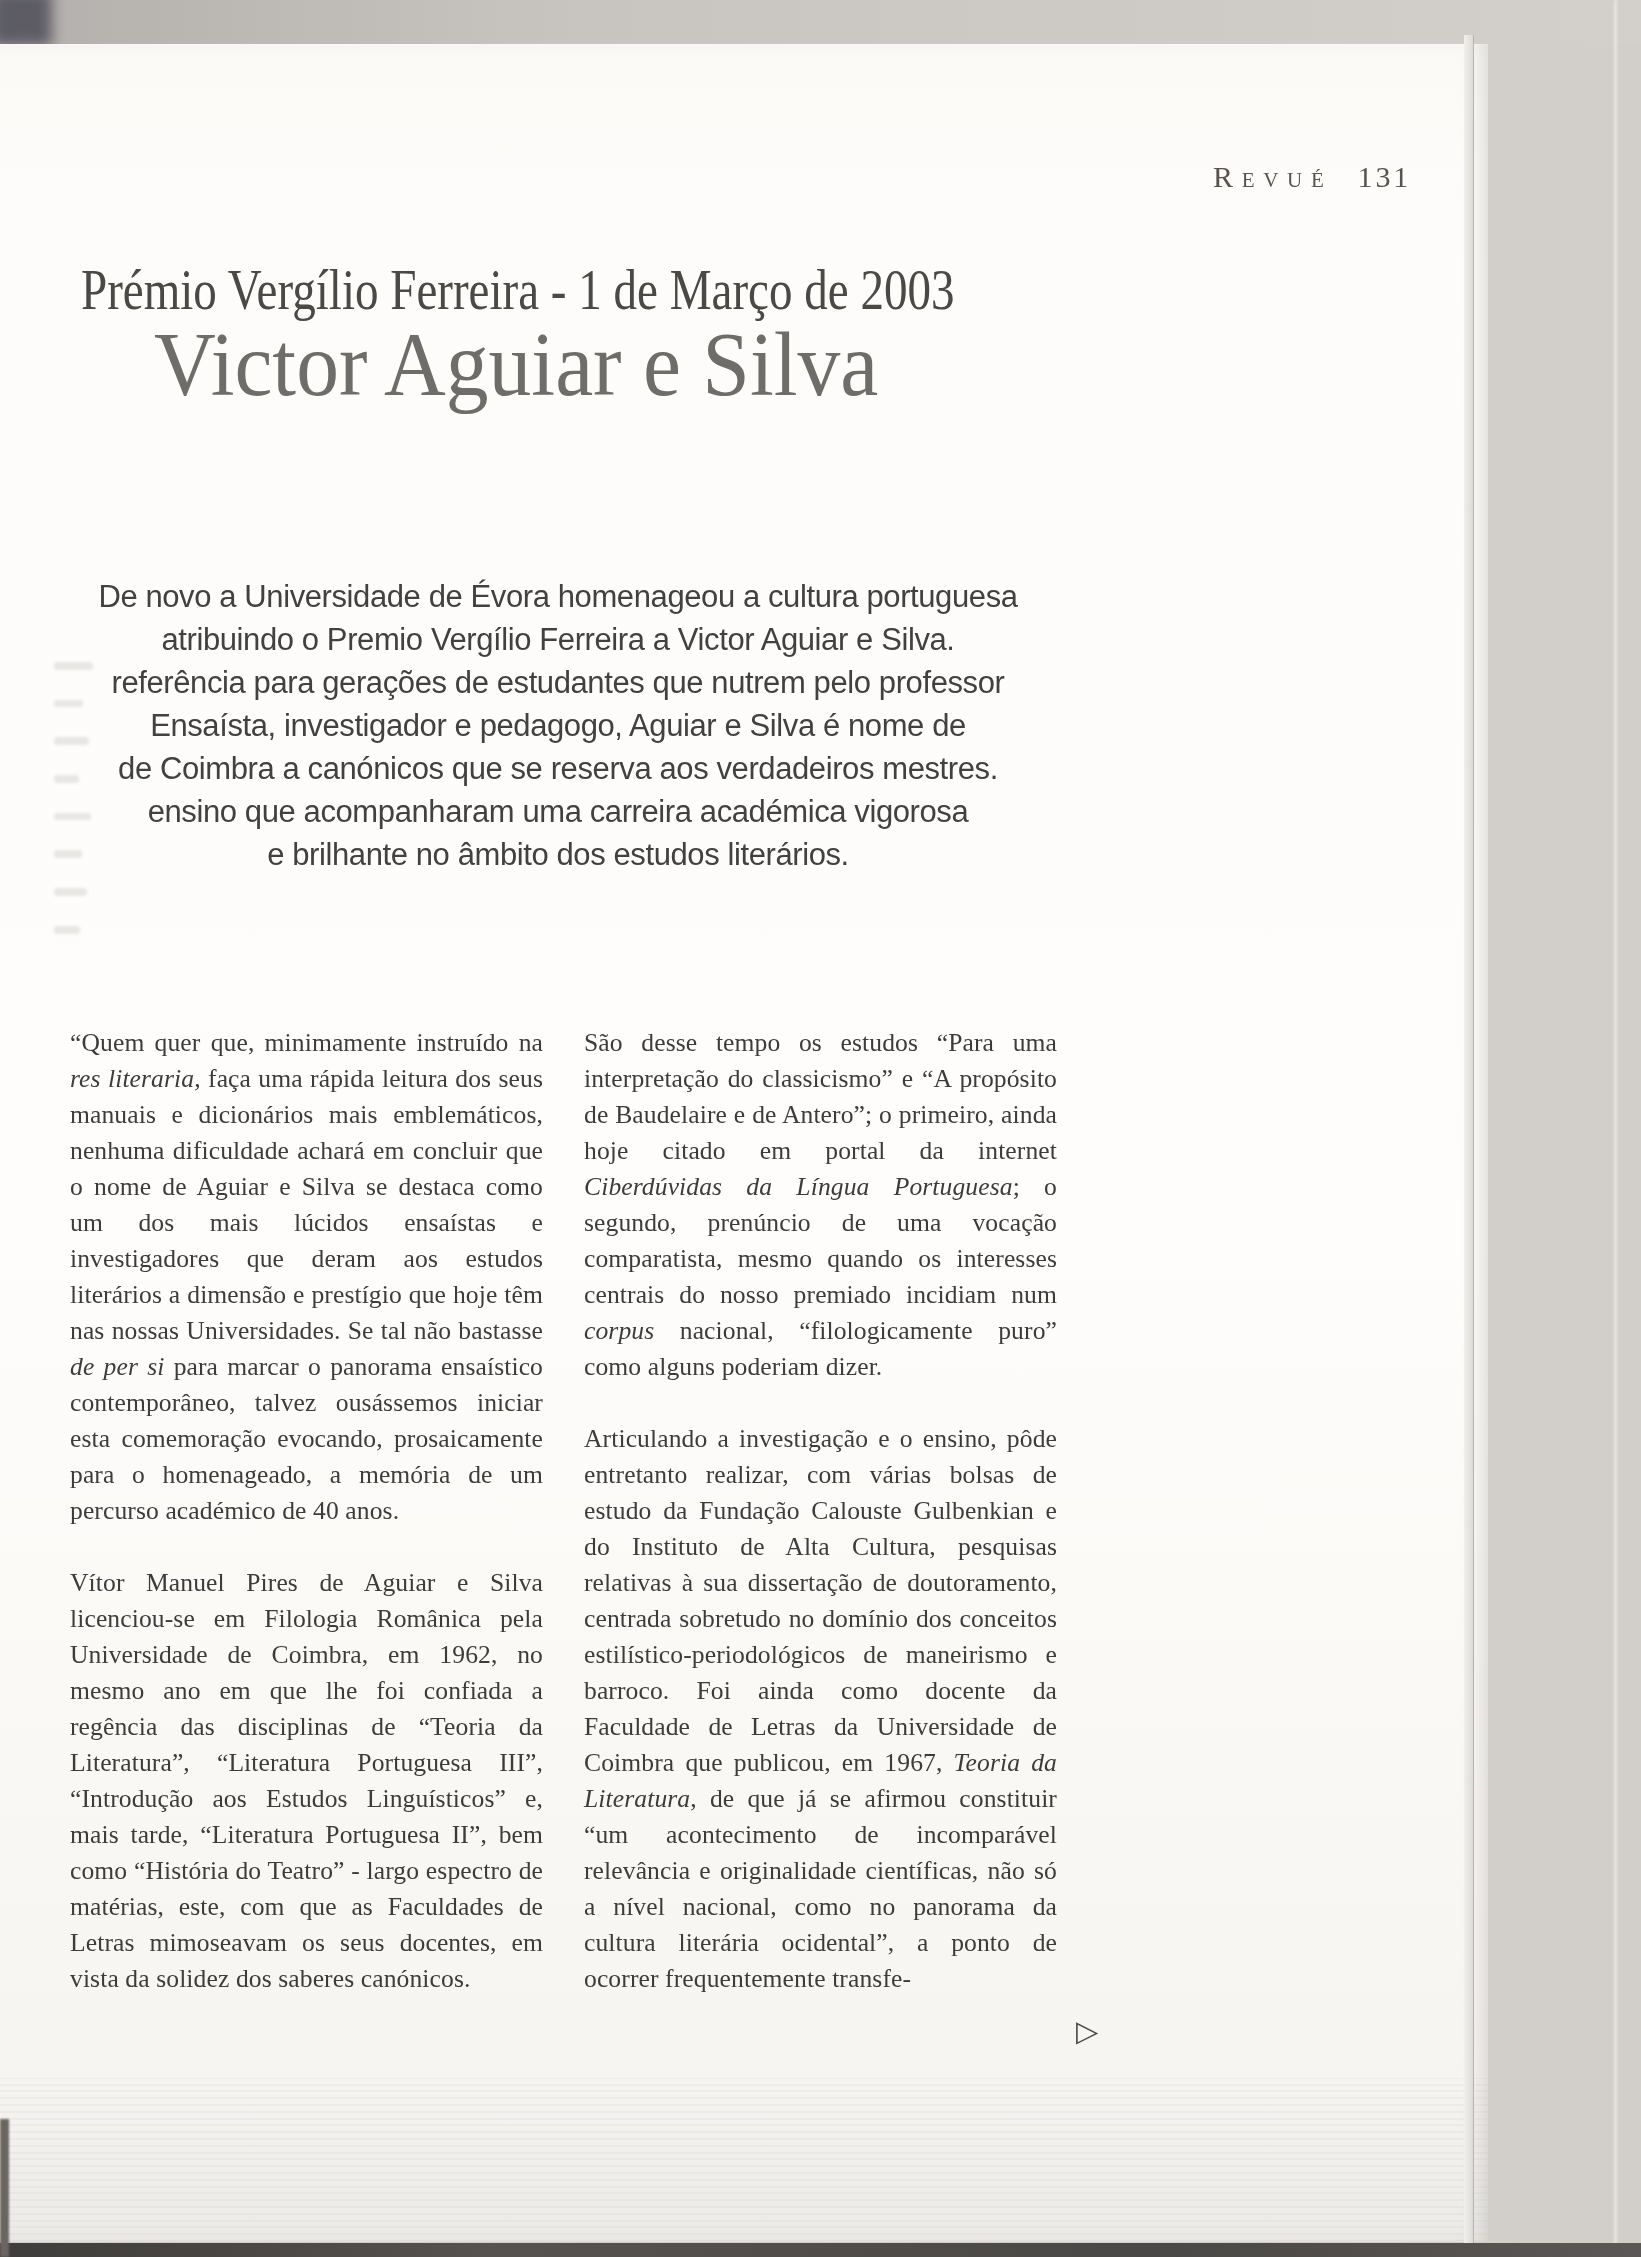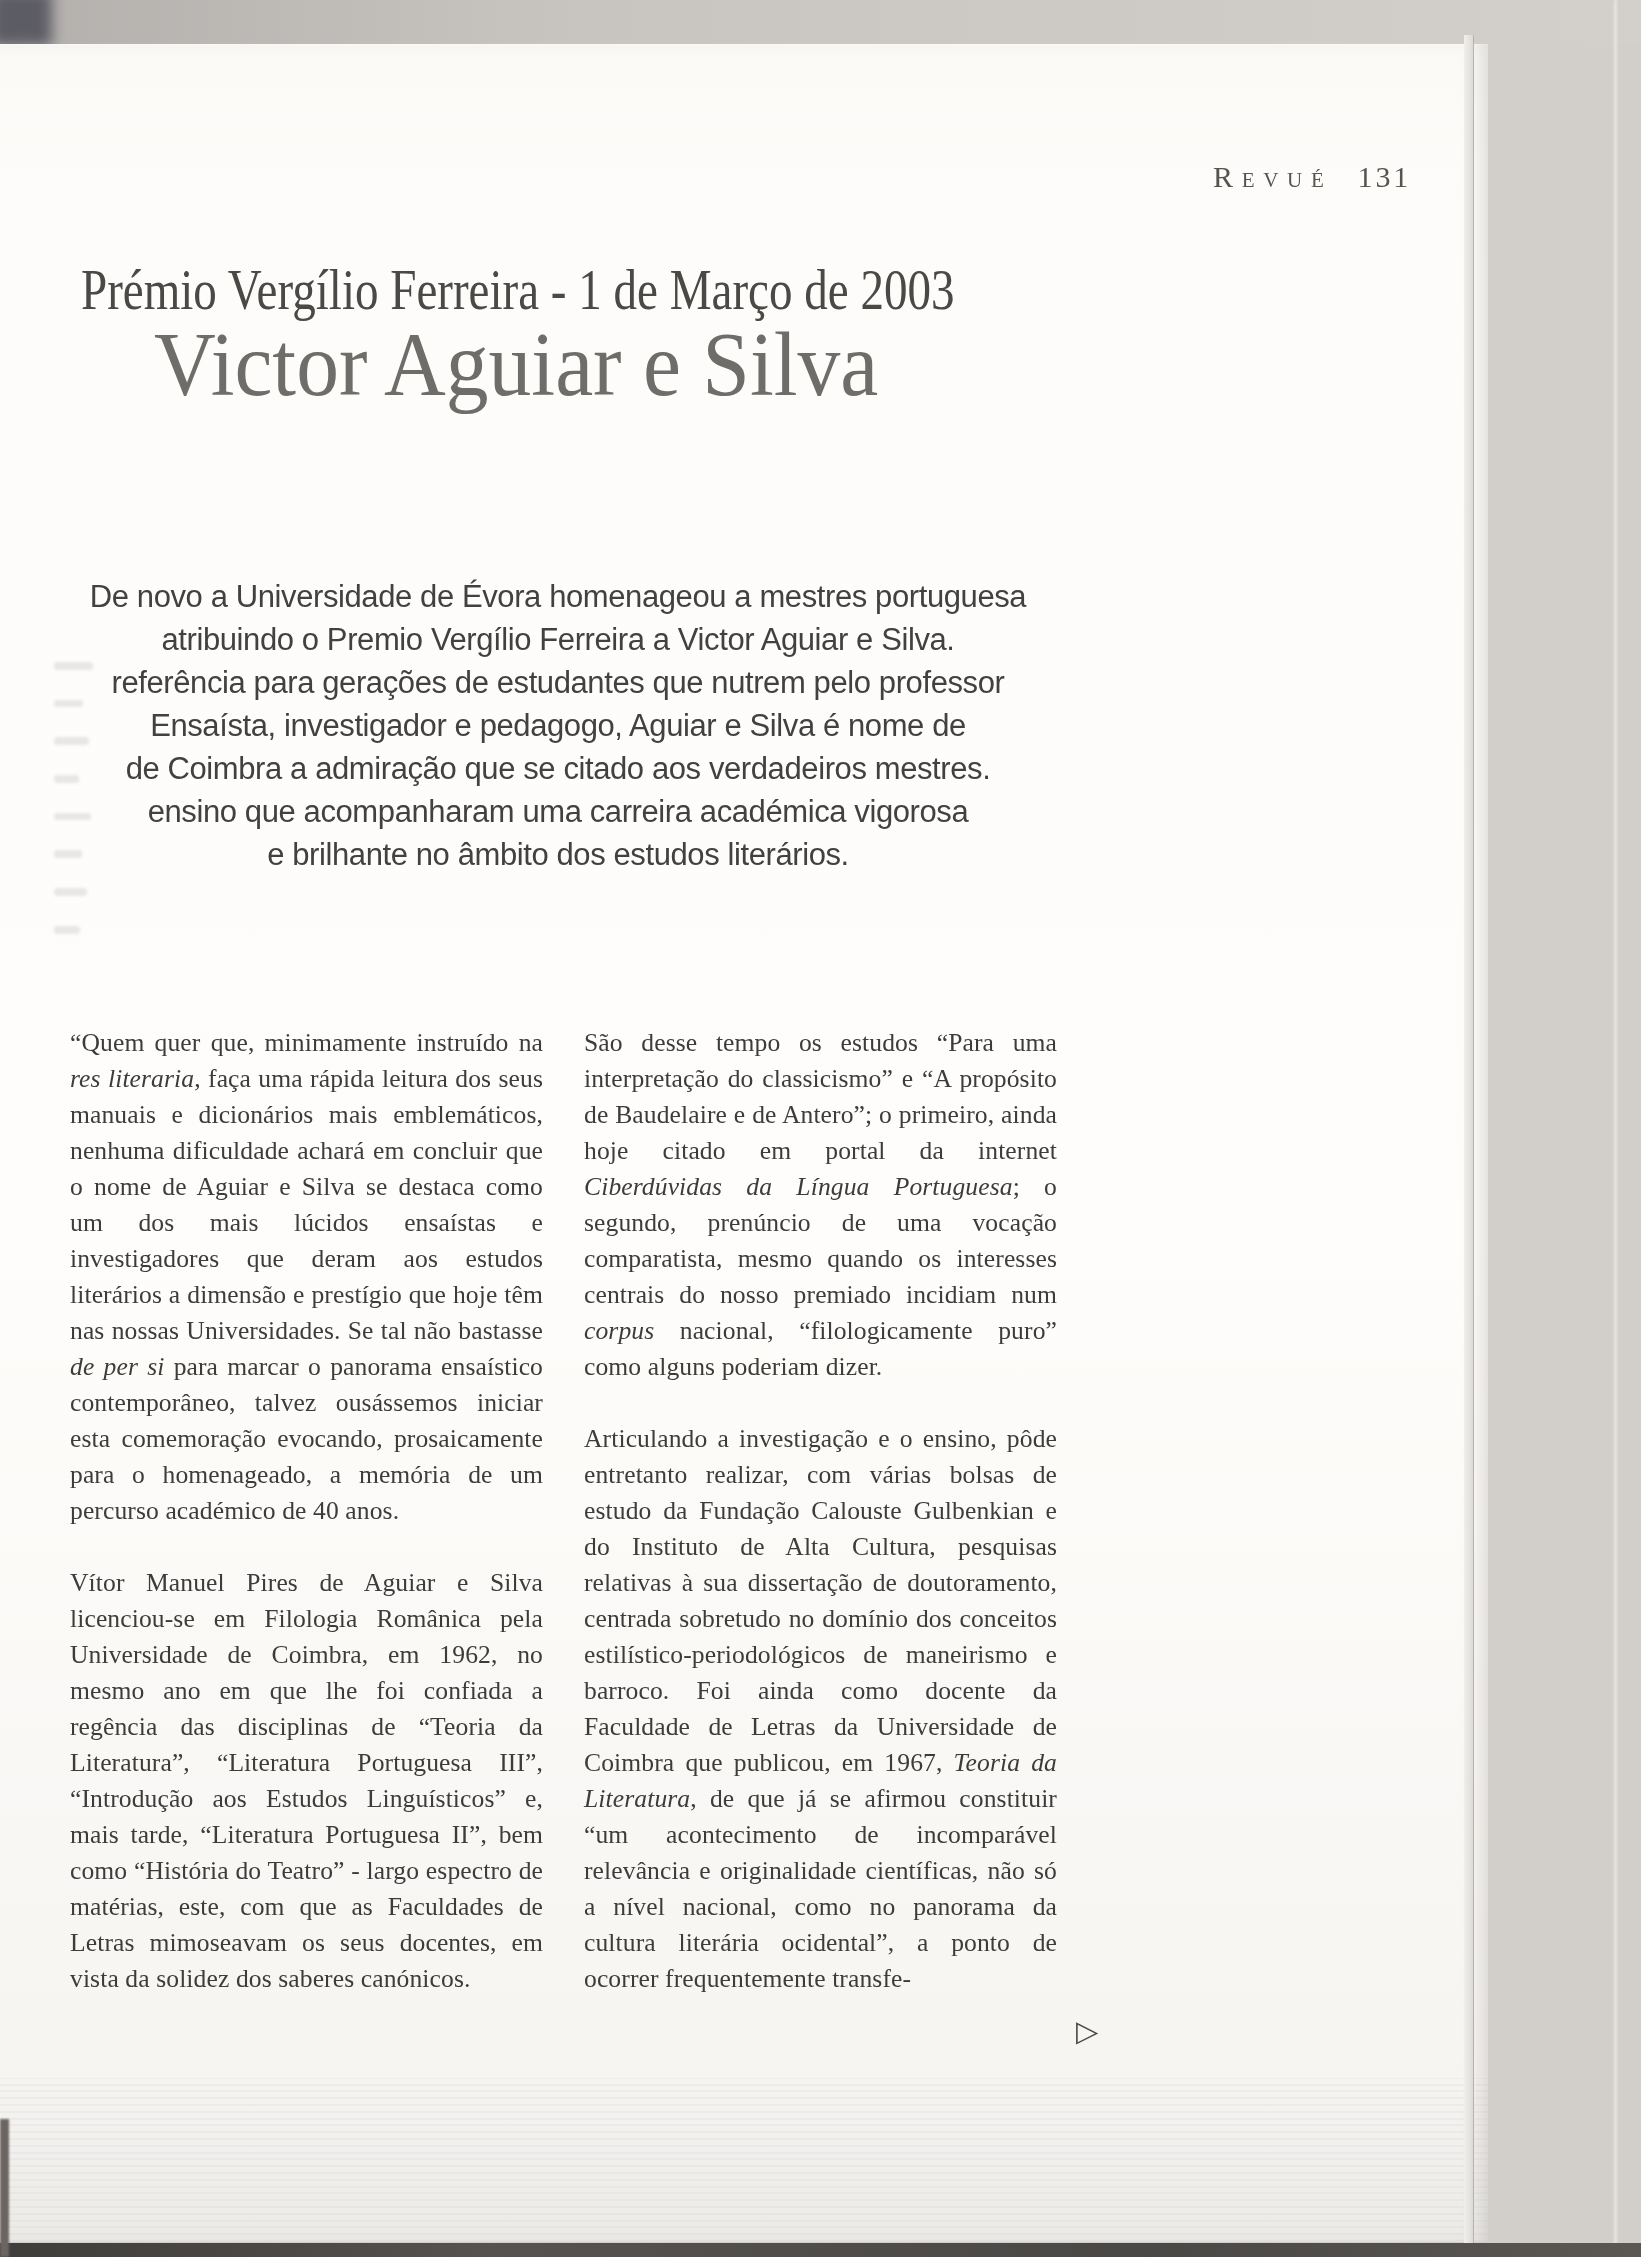--- a/index.html
+++ b/index.html
@@ -124,25 +124,25 @@
     <i class="g2"></i>
     <i class="g3"></i>
     <i class="g4"></i>
     <i class="g5"></i>
     <i class="g6"></i>
     <i class="g7"></i>
     <i class="g8"></i>
   </div>
 
   <div class="lead">
-    <div class="lead-line">De novo a Universidade de Évora homenageou a mestres portuguesa</div>
+    <div class="lead-line">De novo a Universidade de Évora homenageou a cultura portuguesa</div>
     <div class="lead-line">atribuindo o Premio Vergílio Ferreira a Victor Aguiar e Silva.</div>
     <div class="lead-line">referência para gerações de estudantes que nutrem pelo professor</div>
     <div class="lead-line">Ensaísta, investigador e pedagogo, Aguiar e Silva é nome de</div>
-    <div class="lead-line">de Coimbra a admiração que se citado aos verdadeiros mestres.</div>
+    <div class="lead-line">de Coimbra a canónicos que se reserva aos verdadeiros mestres.</div>
     <div class="lead-line">ensino que acompanharam uma carreira académica vigorosa</div>
     <div class="lead-line">e brilhante no âmbito dos estudos literários.</div>
   </div>
 
   <div class="columns">
     <div class="col">
       <p class="para"><span>“Quem quer que, minimamente instruído na </span><span class="it">res literaria</span><span>, faça uma rápida leitura dos seus manuais e dicionários mais emblemáticos, nenhuma dificuldade achará em concluir que o nome de Aguiar e Silva se destaca como um dos mais lúcidos ensaístas e investigadores que deram aos estudos literários a dimensão e prestígio que hoje têm nas nossas Universidades. Se tal não bastasse </span><span class="it">de per si</span><span> para marcar o panorama ensaístico contemporâneo, talvez ousássemos iniciar esta comemoração evocando, prosaicamente para o homenageado, a memória de um percurso académico de 40 anos.</span></p>
       <p class="para"><span>Vítor Manuel Pires de Aguiar e Silva licenciou-se em Filologia Românica pela Universidade de Coimbra, em 1962, no mesmo ano em que lhe foi confiada a regência das disciplinas de “Teoria da Literatura”, “Literatura Portuguesa III”, “Introdução aos Estudos Linguísticos” e, mais tarde, “Literatura Portuguesa II”, bem como “História do Teatro” - largo espectro de matérias, este, com que as Faculdades de Letras mimoseavam os seus docentes, em vista da solidez dos saberes canónicos.</span></p>
     </div>
     <div class="col">

